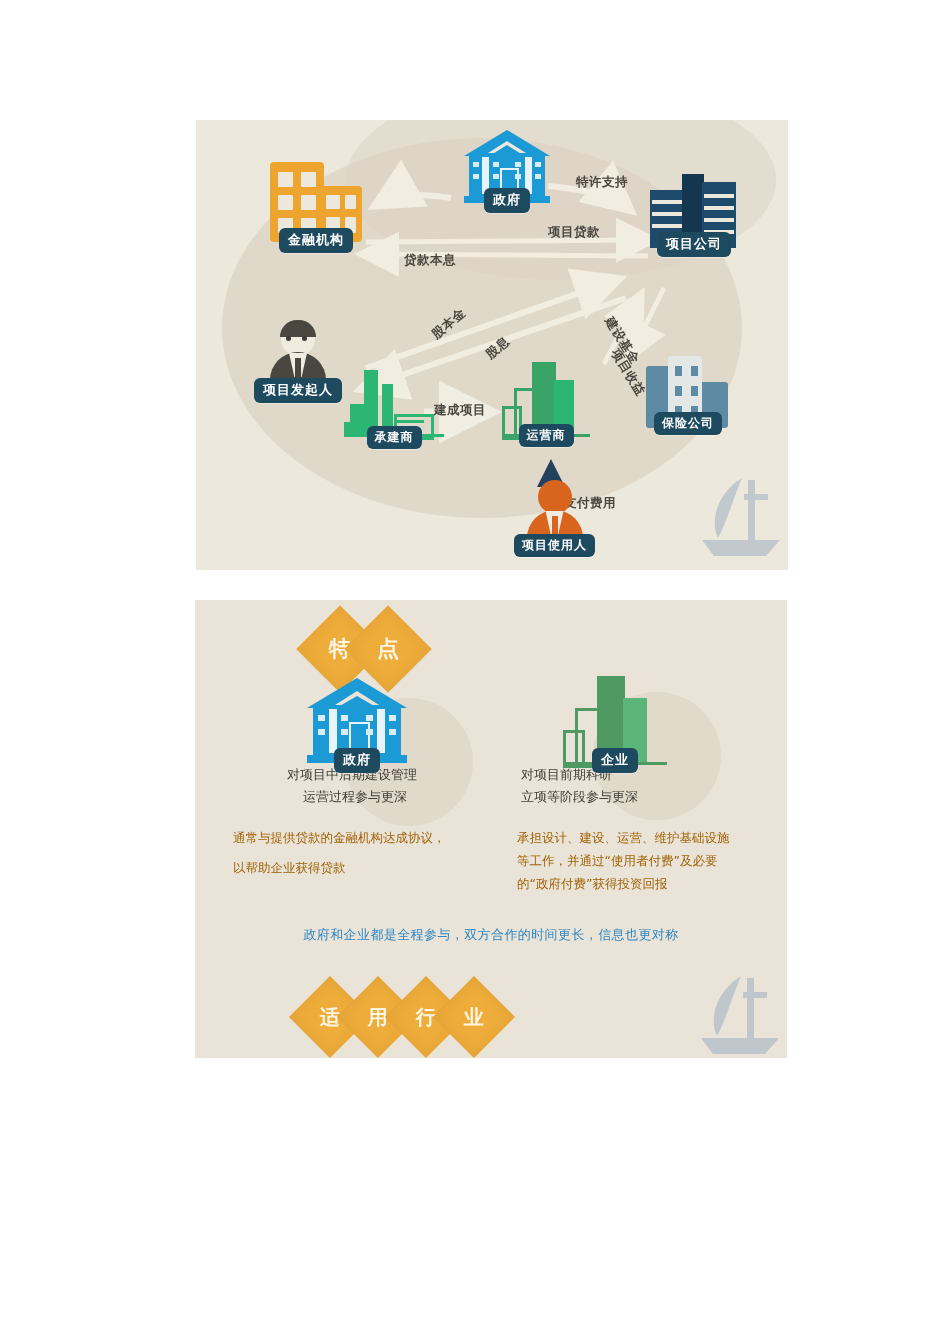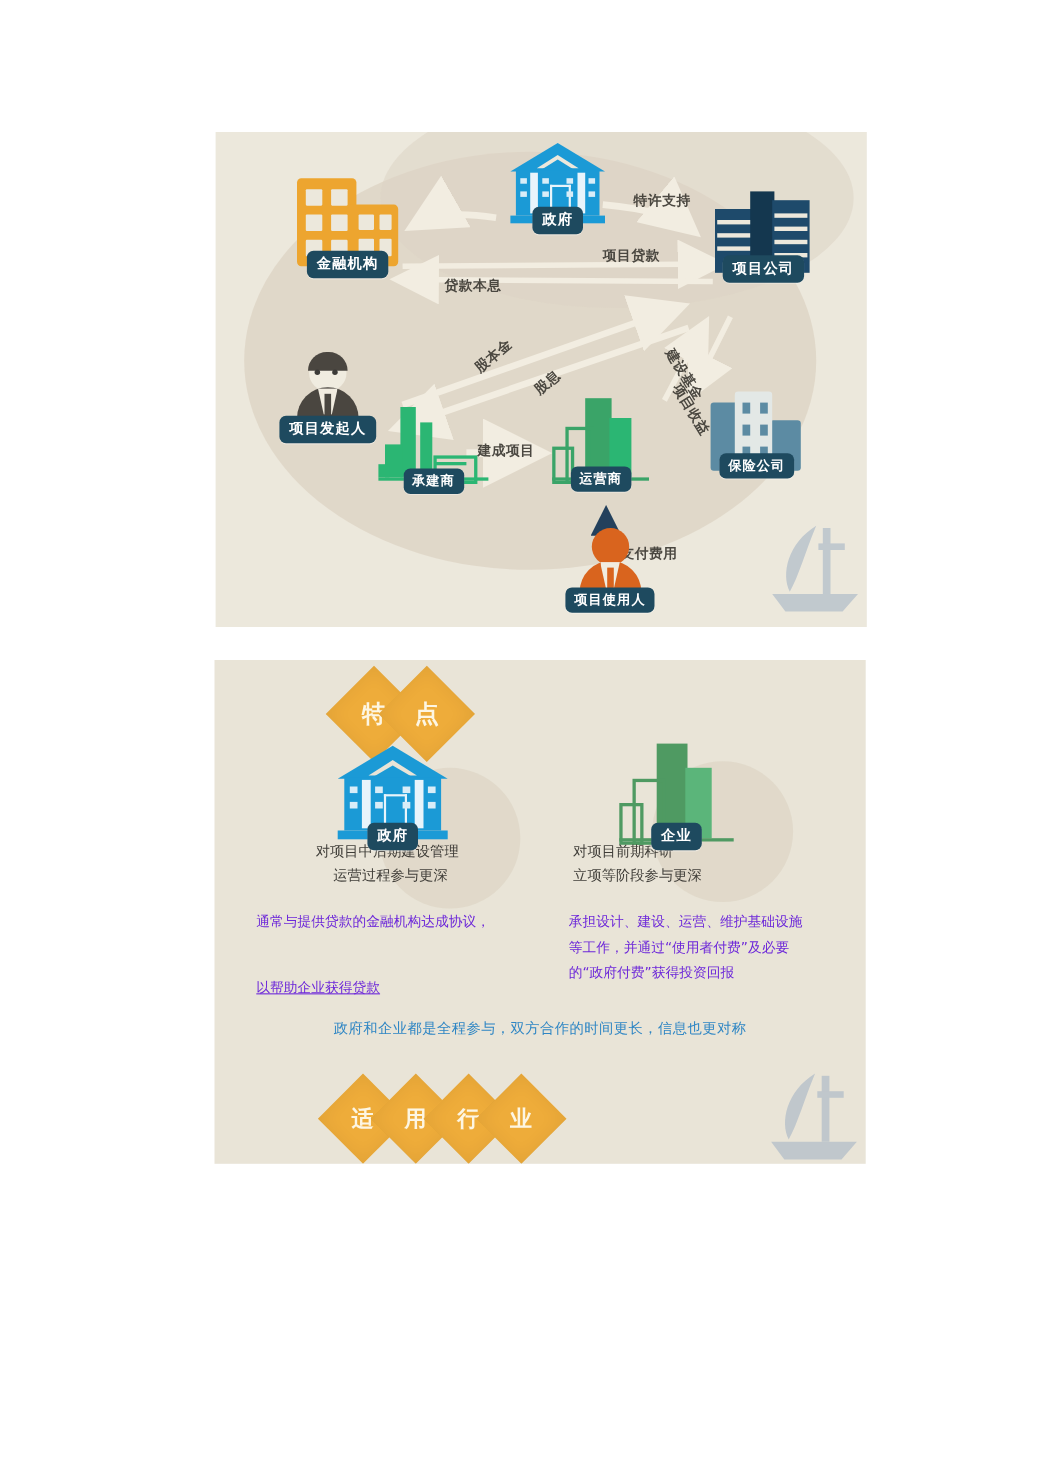--- a/index.html
+++ b/index.html
@@ -96,21 +96,21 @@
   .diamond{width:58px;height:58px;background:#eeac3a;transform:rotate(45deg);
      display:flex;align-items:center;justify-content:center;margin-right:-10px;
      box-shadow:inset 0 0 16px rgba(0,0,0,.06);}
   .diamond span{transform:rotate(-45deg);color:#fdf6e3;font-size:20px;font-weight:bold;}
   .diamond.big{width:62px;height:62px;margin-right:-14px;}
   .diamond.big span{font-size:22px;}
 
   .blob{position:absolute;border-radius:50%;background:#ded6c6;opacity:.75;}
 
   .col-head{position:absolute;font-size:13px;color:#3f3d38;line-height:22px;}
-  .col-para{position:absolute;font-size:12.5px;color:#6d28d9;line-height:23px;}
+  .col-para{position:absolute;font-size:12.5px;color:#a16207;line-height:23px;}
   .conclusion{position:absolute;width:100%;text-align:center;font-size:13px;
      font-weight:normal;color:#2f86c4;letter-spacing:.4px;}
 
   
   .boat{position:absolute;opacity:.55;}
 </style>
 </head>
 <body>
 
 <div class="panel" id="panel-top">
@@ -330,21 +330,21 @@
     </div>
     <div class="node-label" style="margin-top:-20px;">企业</div>
   </div>
 
   <div class="col-head" style="left:92px;top:164px;">对项目中后期建设管理</div>
   <div class="col-head" style="left:108px;top:186px;">运营过程参与更深</div>
   <div class="col-head" style="left:326px;top:164px;">对项目前期科研</div>
   <div class="col-head" style="left:326px;top:186px;">立项等阶段参与更深</div>
 
   <div class="col-para" style="left:38px;top:226px;">通常与提供贷款的金融机构达成协议，</div>
-  <div class="col-para" style="left:38px;top:286px;text-decoration:underline;">以帮助企业获得贷款</div>
+  <div class="col-para" style="left:38px;top:256px;">以帮助企业获得贷款</div>
 
   <div class="col-para" style="left:322px;top:226px;text-align:center;">承担设计、建设、运营、维护基础设施</div>
   <div class="col-para" style="left:322px;top:249px;">等工作，并通过“使用者付费”及必要</div>
   <div class="col-para" style="left:322px;top:272px;">的“政府付费”获得投资回报</div>
 
   <div class="conclusion" style="left:0;top:326px;">政府和企业都是全程参与，双方合作的时间更长，信息也更对称</div>
 
   <div class="diamond-row" style="left:106px;top:388px;">
     <div class="diamond">
         <span>适</span>

